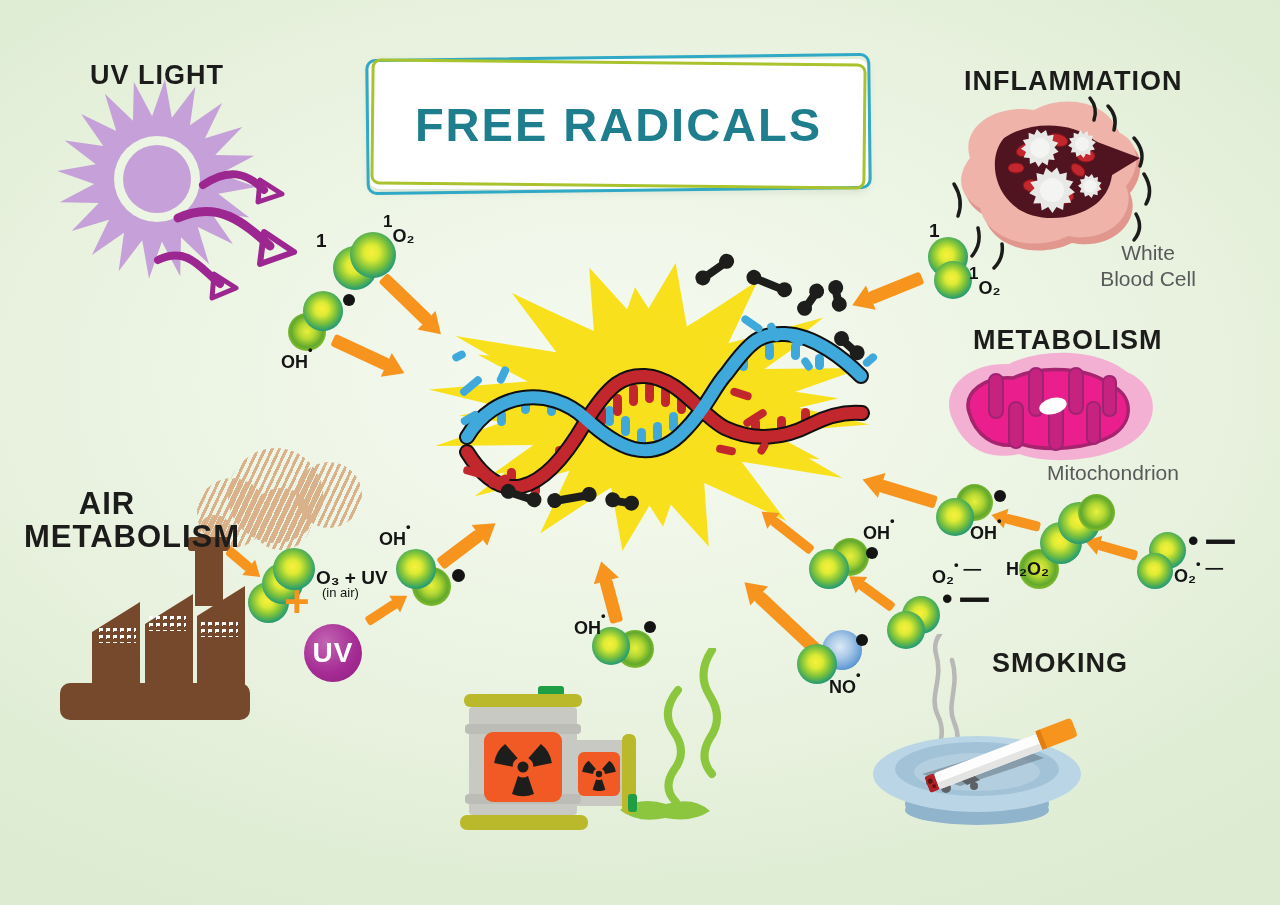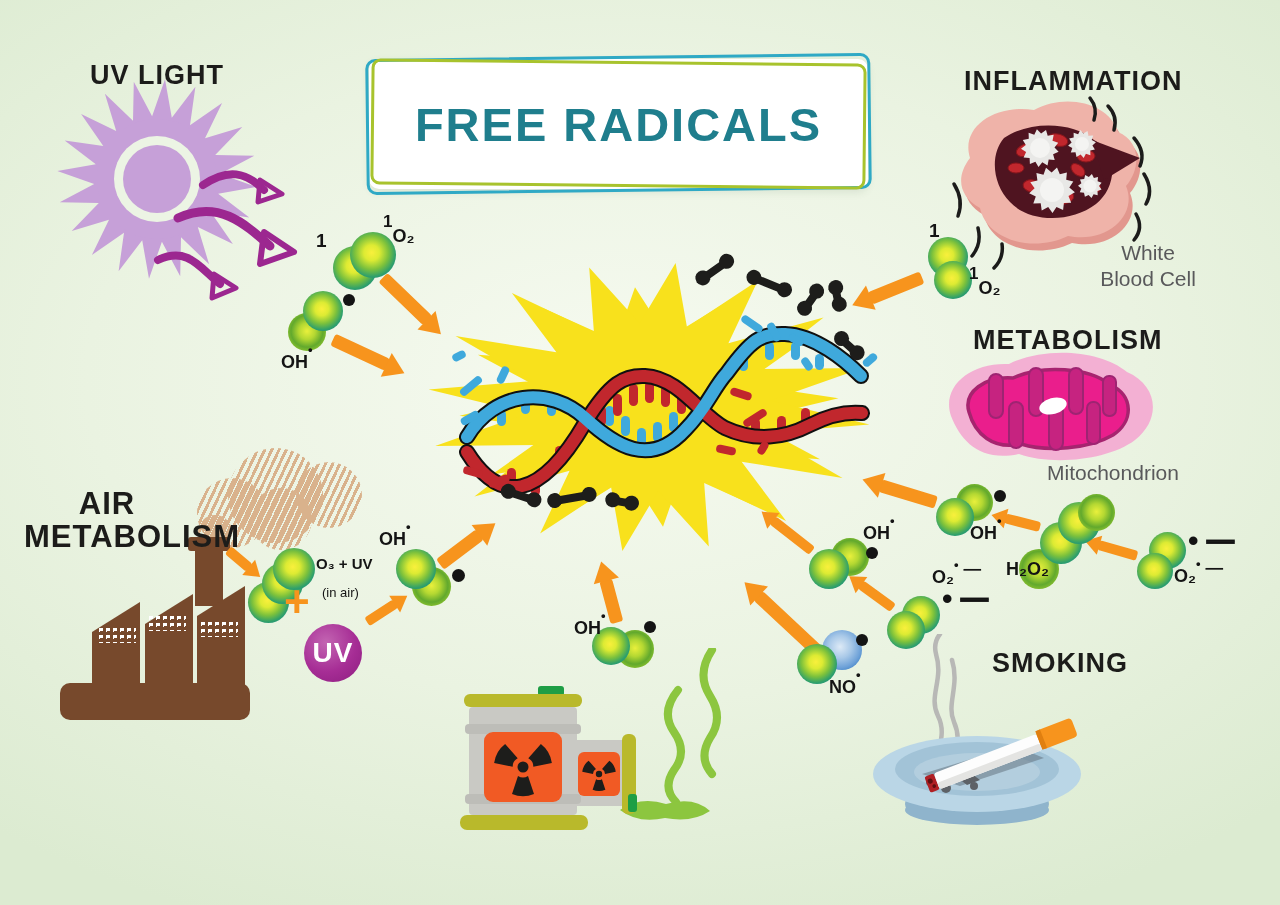--- a/index.html
+++ b/index.html
@@ -364,21 +364,21 @@
 
   <div>
     <div class="sp teal" style="left:928px;top:237px;width:40px;height:40px"></div>
     <div class="sp teal" style="left:934px;top:261px;width:38px;height:38px"></div>
   </div>
 
   <div class="chem" style="left:316px;top:230px;font-size:19px"><span>1</span></div>
   <div class="chem" style="left:383px;top:220px"><sup class="bigsup">1</sup><span>O₂</span></div>
   <div class="chem" style="left:281px;top:349px"><span>OH</span><sup>•</sup></div>
   <div class="chem" style="left:379px;top:526px"><span>OH</span><sup>•</sup></div>
-  <div class="chem" style="left:316px;top:555px;font-size:15px"><span>O₃ + UV</span></div>
+  <div class="chem" style="left:316px;top:567px;font-size:19px"><span>O₃ + UV</span></div>
   <div class="chem" style="left:322px;top:585px;font-size:13px;font-weight:400"><span>(in air)</span></div>
   <div class="chem" style="left:574px;top:615px"><span>OH</span><sup>•</sup></div>
   <div class="chem" style="left:829px;top:674px"><span>NO</span><sup>•</sup></div>
   <div class="chem" style="left:932px;top:564px"><span>O₂</span><sup>•</sup><span class="minus-sm">−</span></div>
   <div class="chargemark" style="left:942px;top:586px">
       <span class="cmdot">•</span>
       <span class="cmminus">−</span>
     </div>
   <div class="chem" style="left:863px;top:520px"><span>OH</span><sup>•</sup></div>
   <div class="chem" style="left:970px;top:520px"><span>OH</span><sup>•</sup></div>

